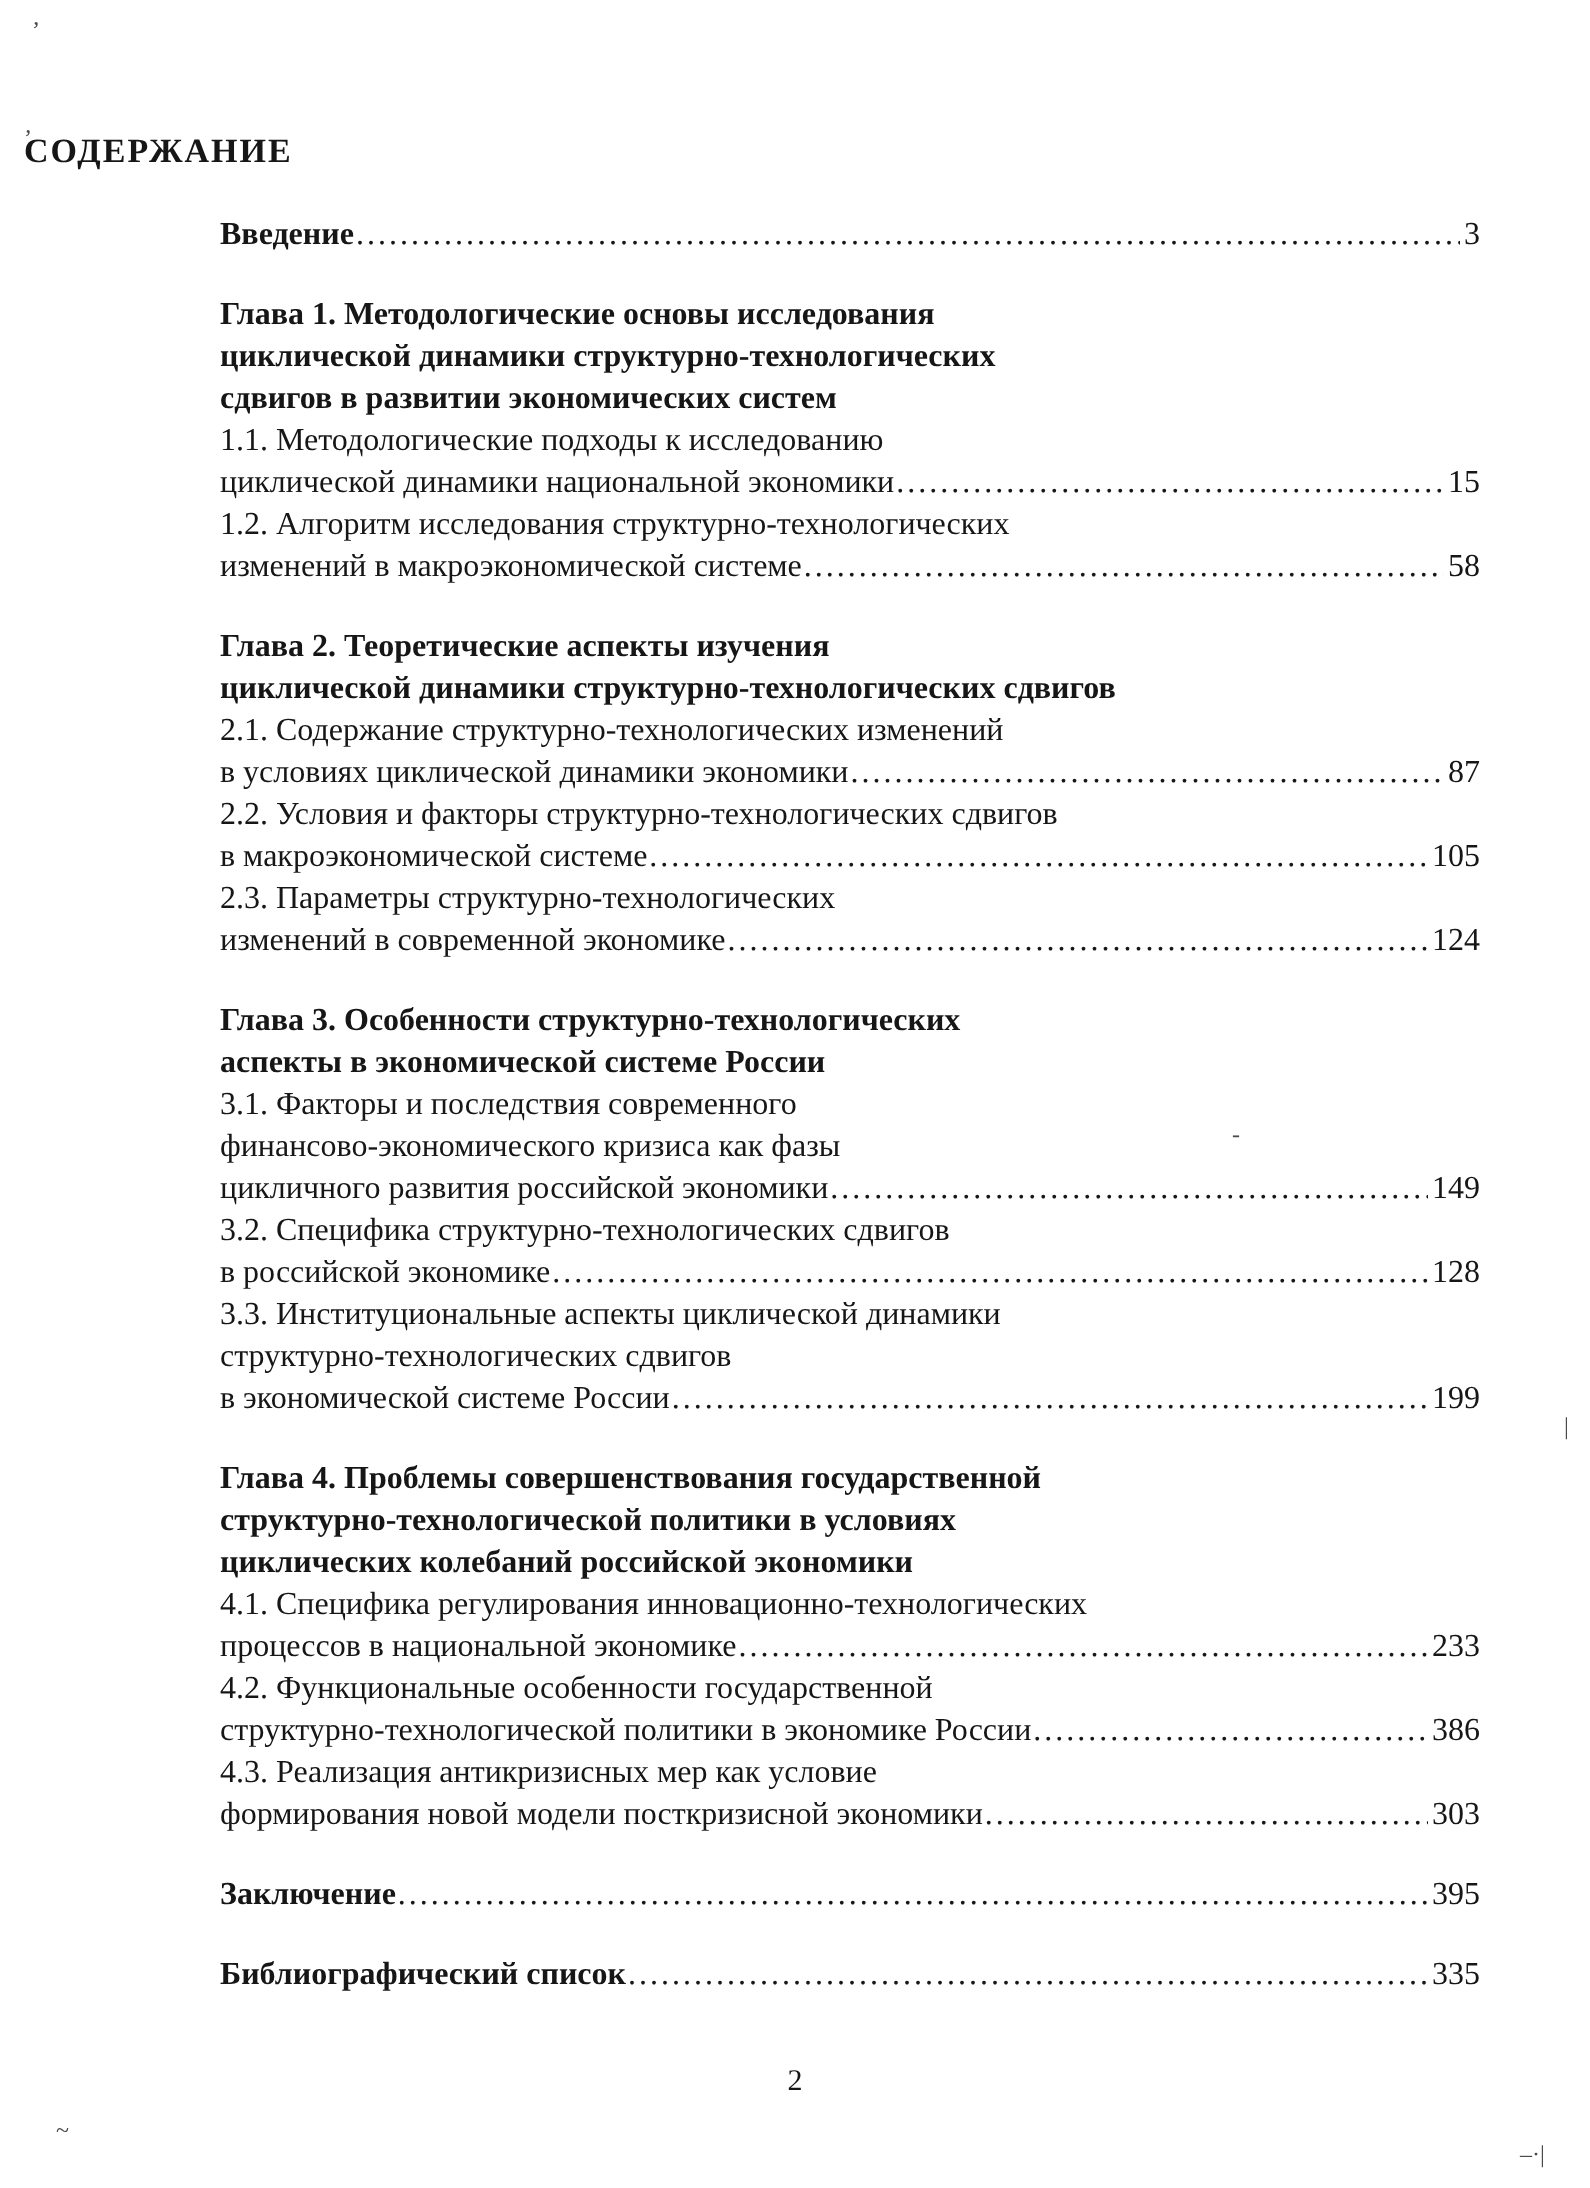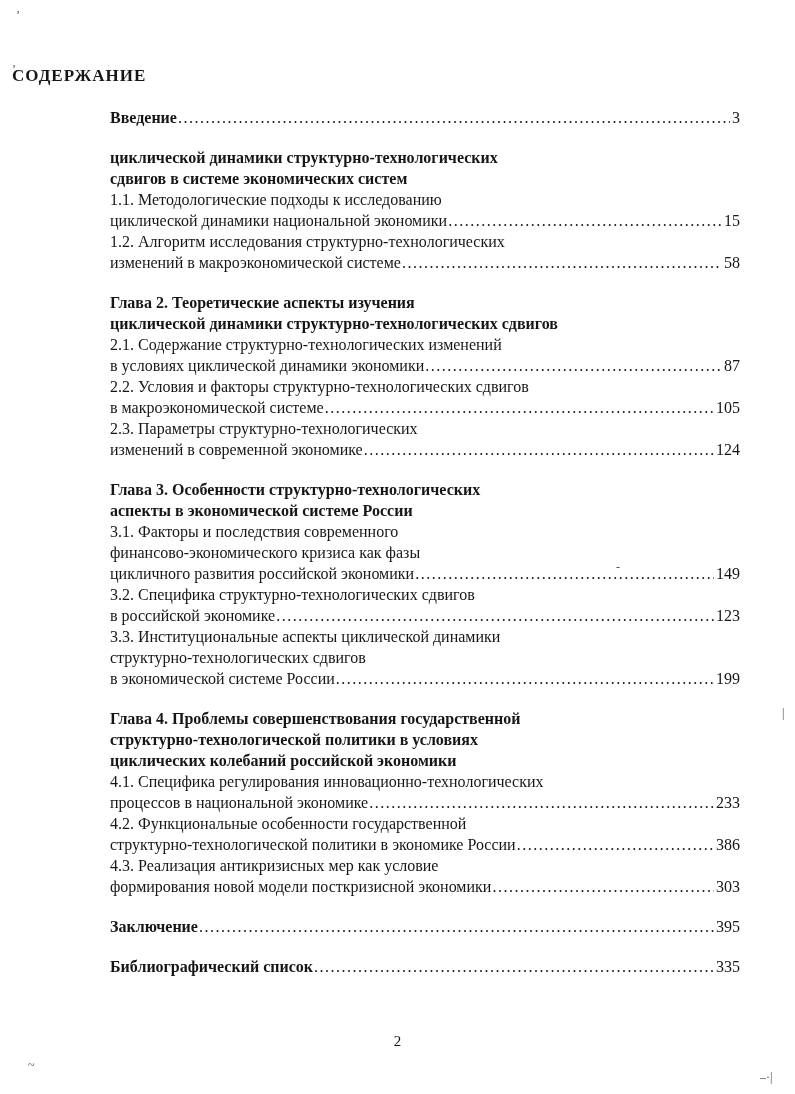--- a/index.html
+++ b/index.html
@@ -85,24 +85,27 @@
   <div class="toc">
       <div class="section">
         <div class="line bold">
           <span class="text">Введение</span>
           <span class="dots">......................................................................................................................................................</span>
           <span class="pagenum">3</span>
         </div>
       </div>
       <div class="section">
         <div class="line bold">
+          <span class="text">Глава 1. Методологические основы исследования</span>
+        </div>
+        <div class="line bold">
           <span class="text">циклической динамики структурно-технологических</span>
         </div>
         <div class="line bold">
-          <span class="text">сдвигов в системе экономических систем</span>
+          <span class="text">сдвигов в развитии экономических систем</span>
         </div>
         <div class="line">
           <span class="text">1.1. Методологические подходы к исследованию</span>
         </div>
         <div class="line">
           <span class="text">циклической динамики национальной экономики</span>
           <span class="dots">......................................................................................................................................................</span>
           <span class="pagenum">15</span>
         </div>
         <div class="line">
@@ -163,21 +166,21 @@
           <span class="text">цикличного развития российской экономики</span>
           <span class="dots">......................................................................................................................................................</span>
           <span class="pagenum">149</span>
         </div>
         <div class="line">
           <span class="text">3.2. Специфика структурно-технологических сдвигов</span>
         </div>
         <div class="line">
           <span class="text">в российской экономике</span>
           <span class="dots">......................................................................................................................................................</span>
-          <span class="pagenum">123</span>
+          <span class="pagenum">128</span>
         </div>
         <div class="line">
           <span class="text">3.3. Институциональные аспекты циклической динамики</span>
         </div>
         <div class="line">
           <span class="text">структурно-технологических сдвигов</span>
         </div>
         <div class="line">
           <span class="text">в экономической системе России</span>
           <span class="dots">......................................................................................................................................................</span>

